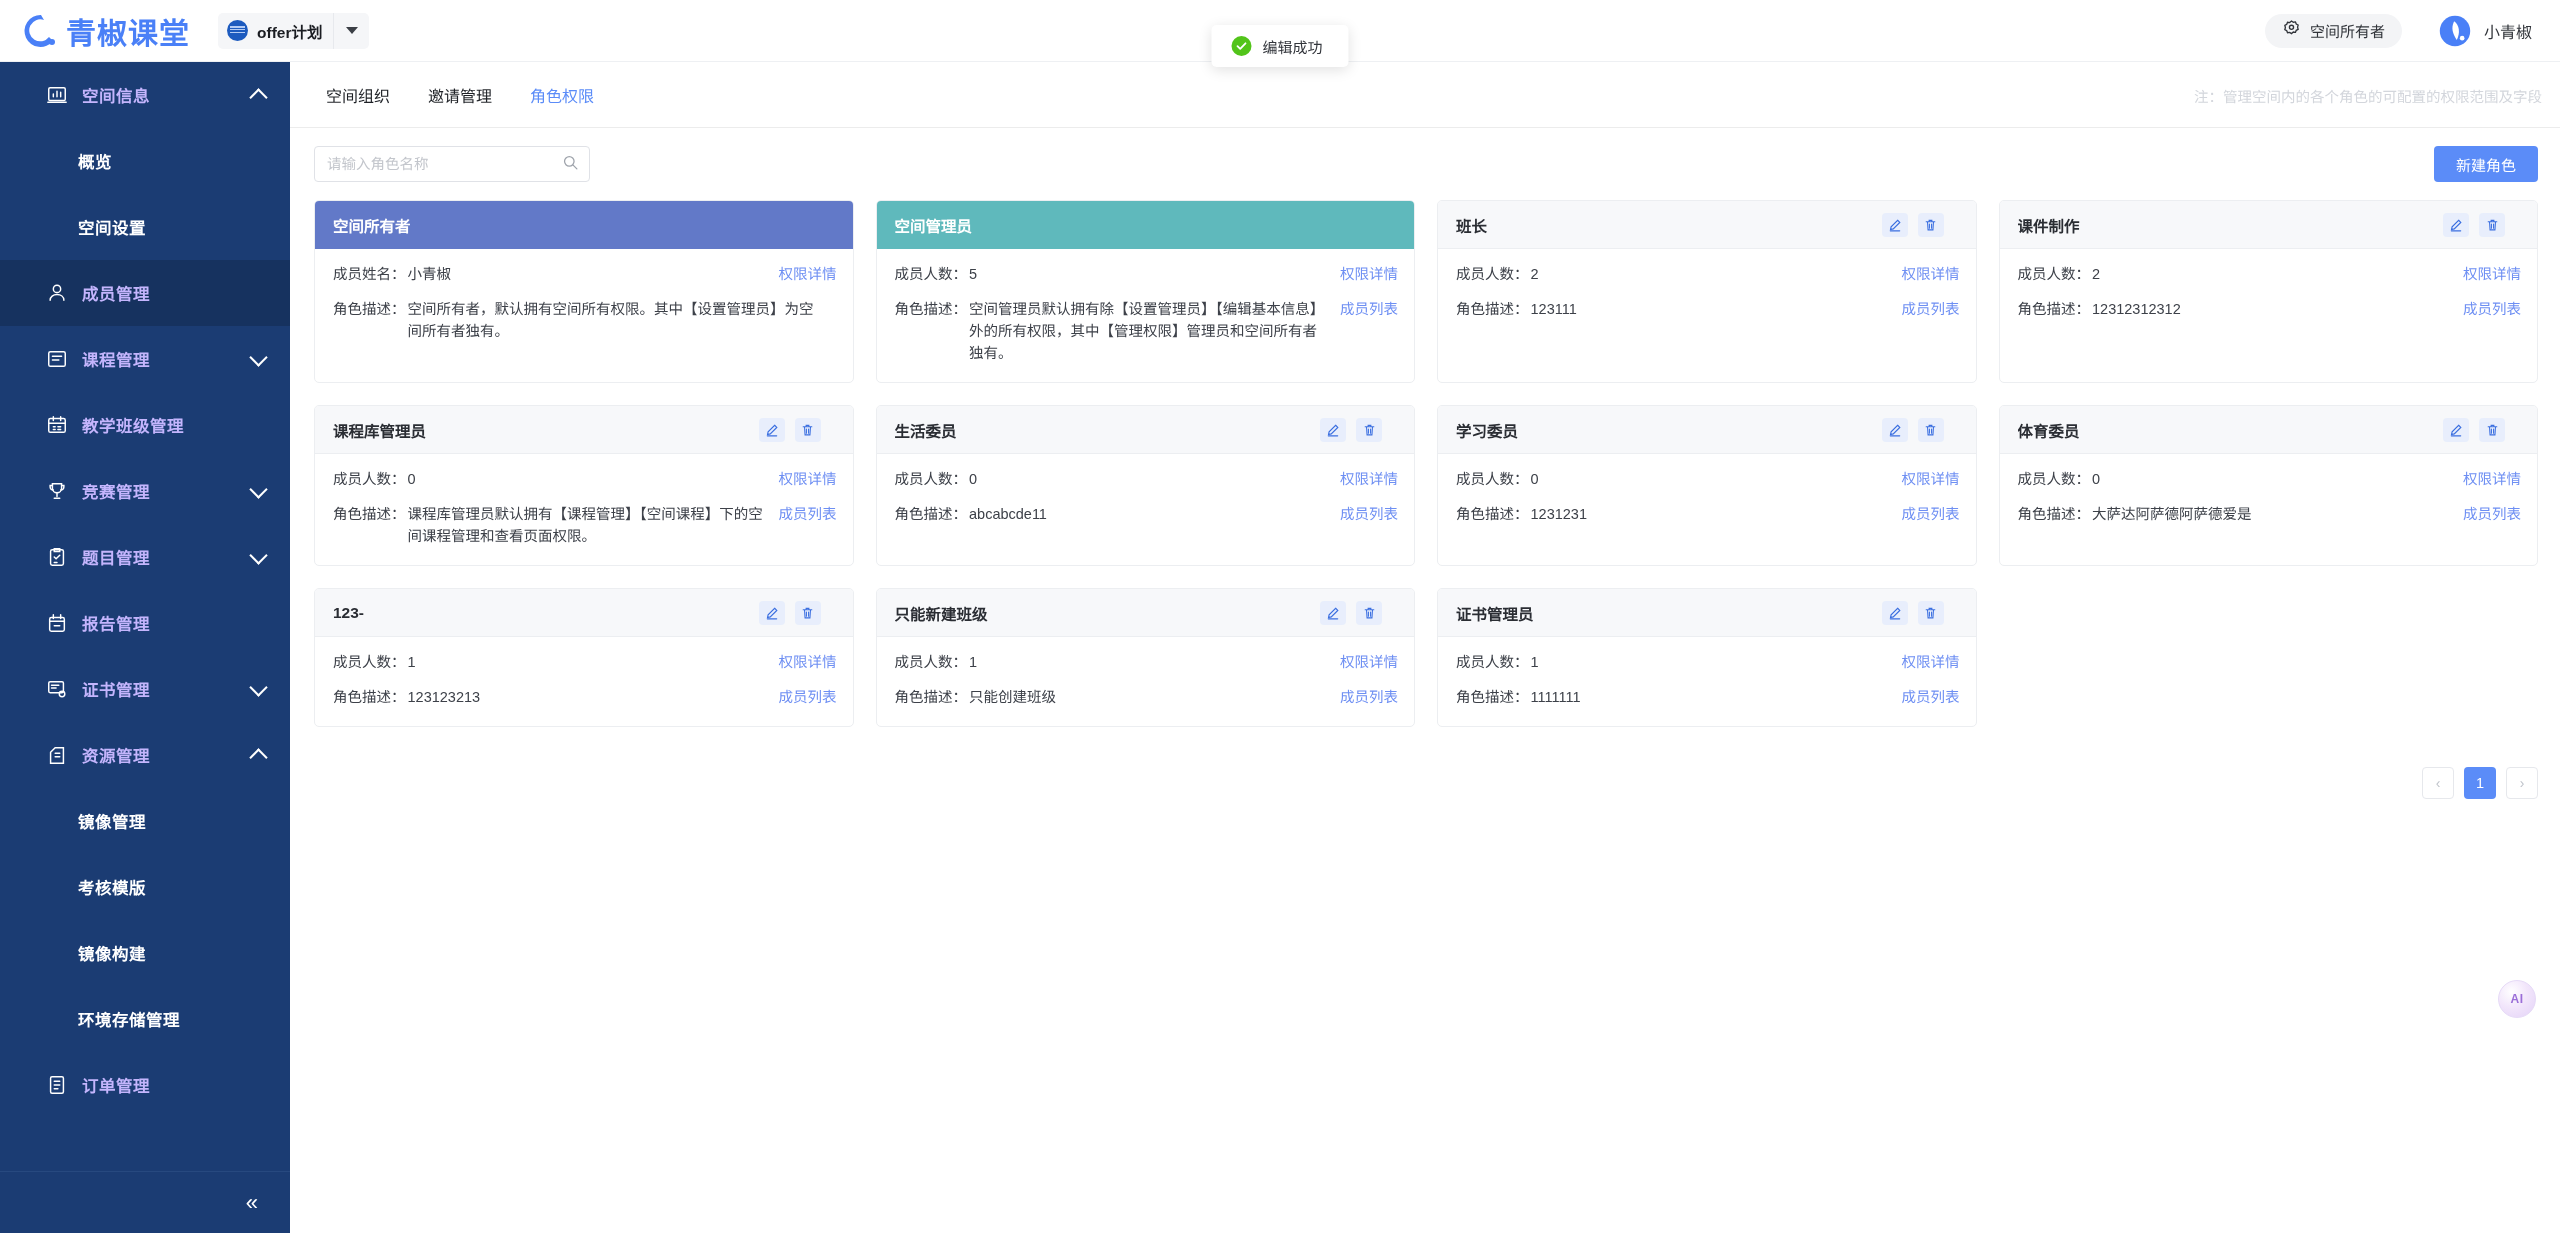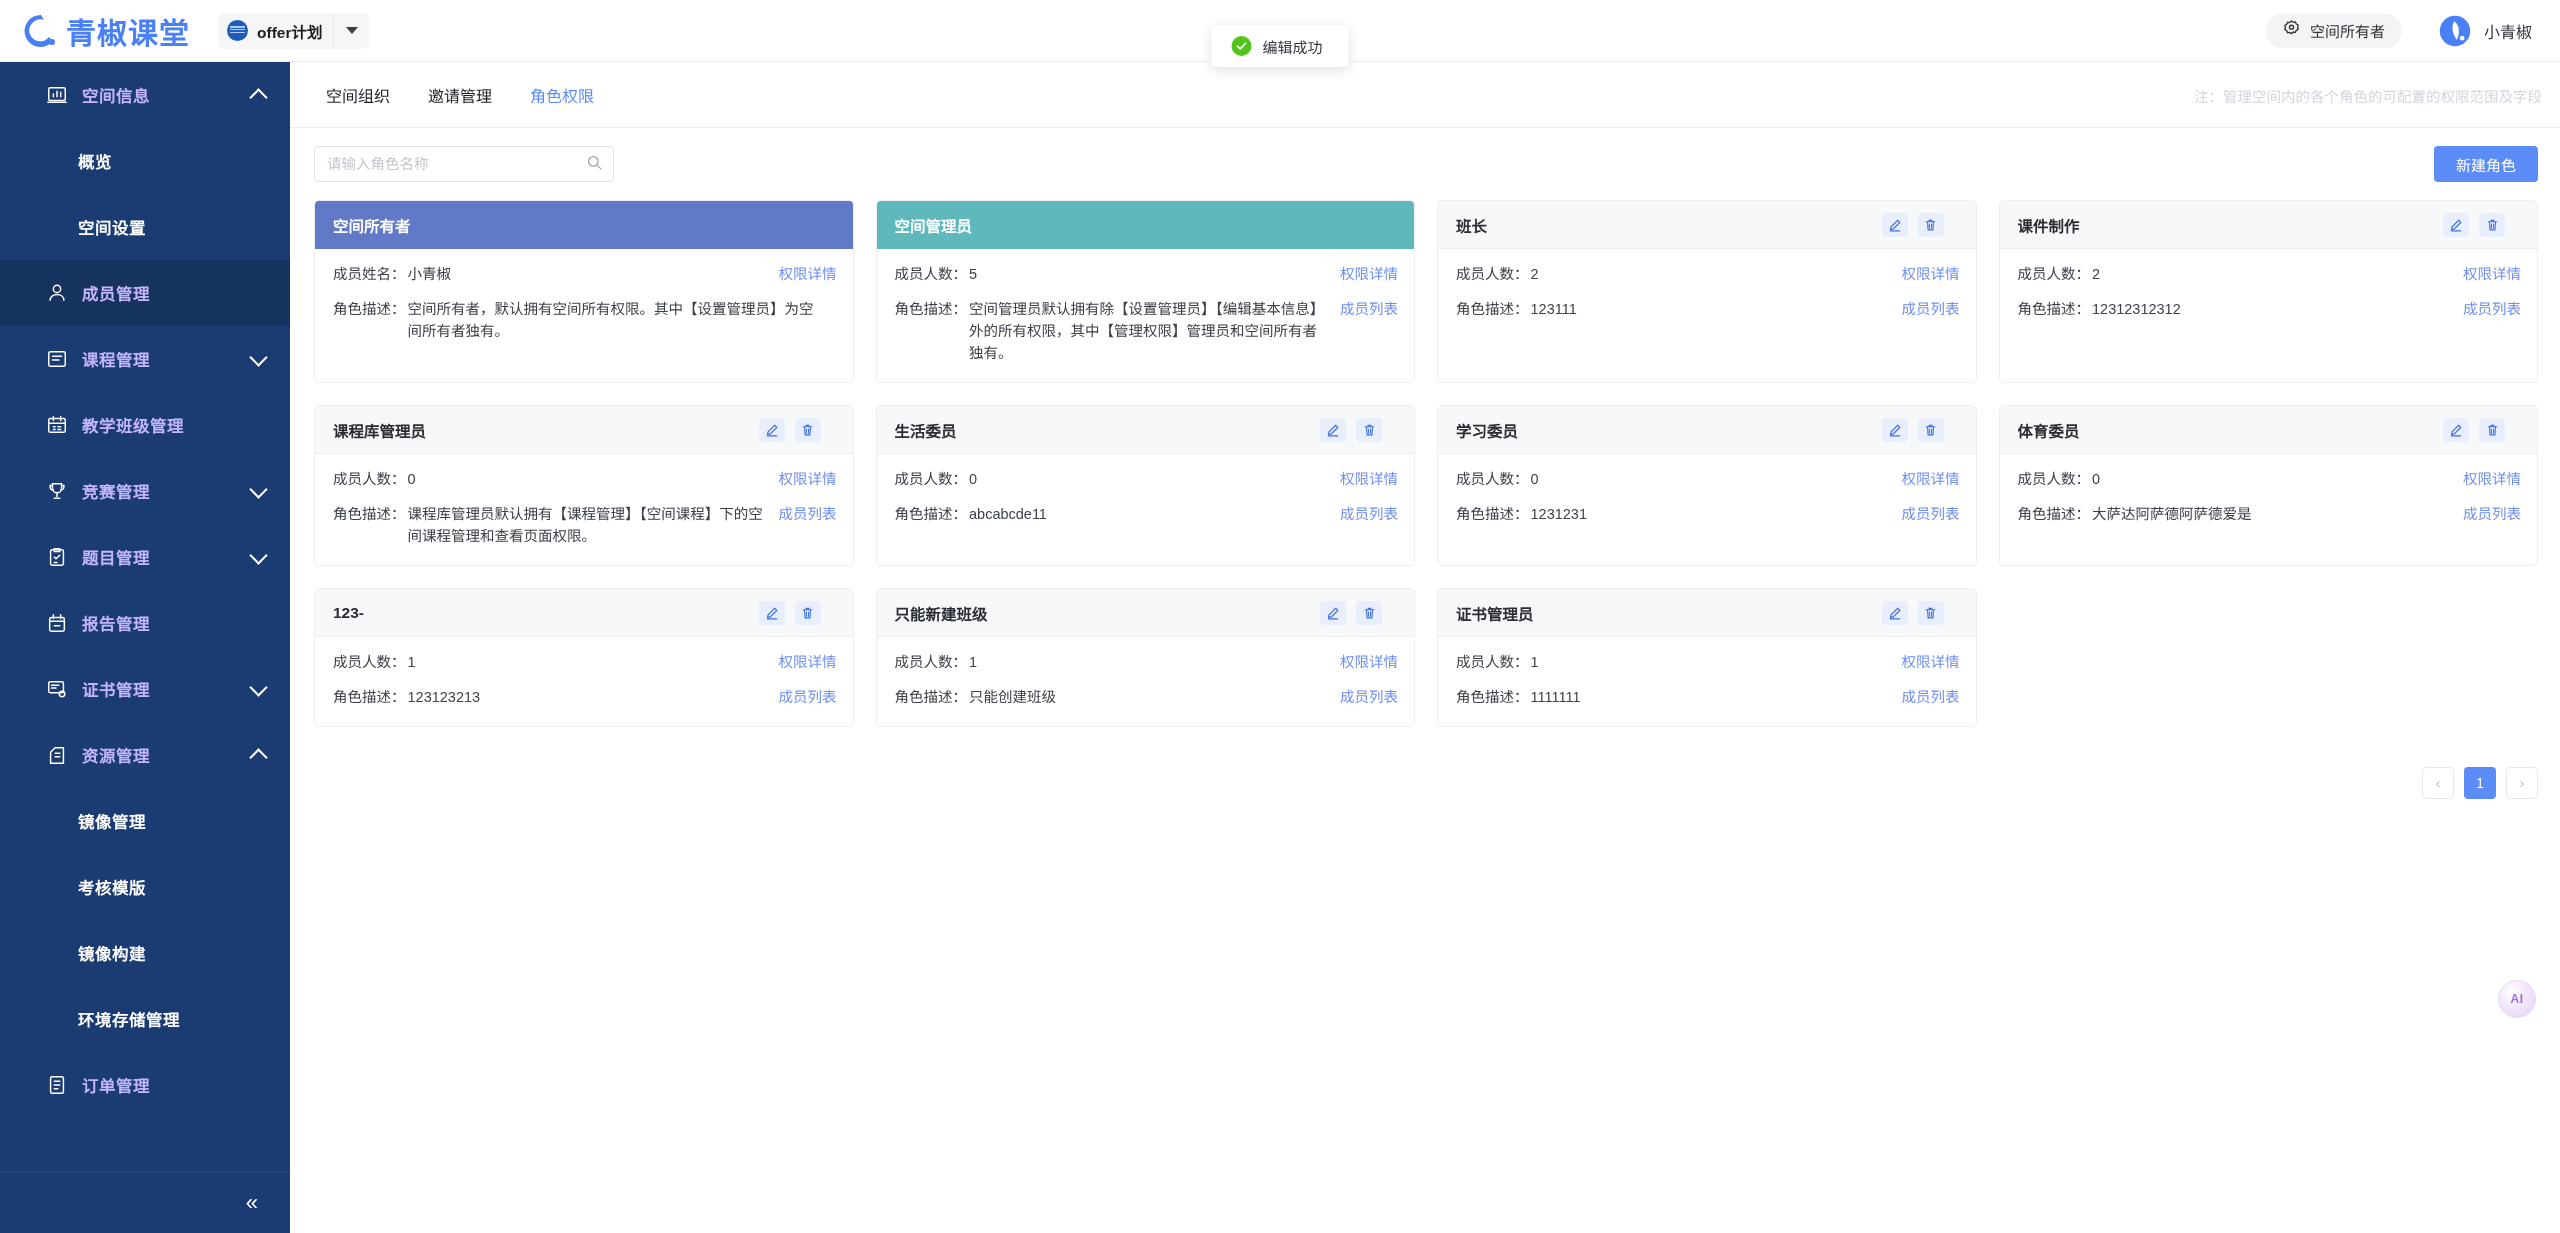--- a/index.html
+++ b/index.html
@@ -118,21 +118,21 @@
   .tab.active { color: #5b8cf8; }
   .tab-hint {
     position: absolute; right: 18px; top: 50%; transform: translateY(-50%);
     font-size: 14.5px; color: #d3d6dc; white-space: nowrap;
   }
 
   #toolbar {
     height: 72px; display: flex; align-items: center; padding: 0 22px 0 24px;
   }
   .search-box {
-    width: 300px; height: 36px; border: 1px solid #e0e2e7; border-radius: 4px;
+    width: 276px; height: 36px; border: 1px solid #e0e2e7; border-radius: 4px;
     display: flex; align-items: center; padding: 0 10px 0 12px; background:#fff;
   }
   .search-box input {
     flex: 1; border: none; outline: none; font-size: 14.5px; color: #1e2126;
     font-family: inherit; background: transparent;
   }
   .search-box input::placeholder { color: #c3c6cc; }
   .new-role-btn {
     margin-left: auto; height: 36px; padding: 0 22px; background: #5b8cf8;
     color: #fff; font-size: 15px; border: none; border-radius: 4px; cursor: pointer;

